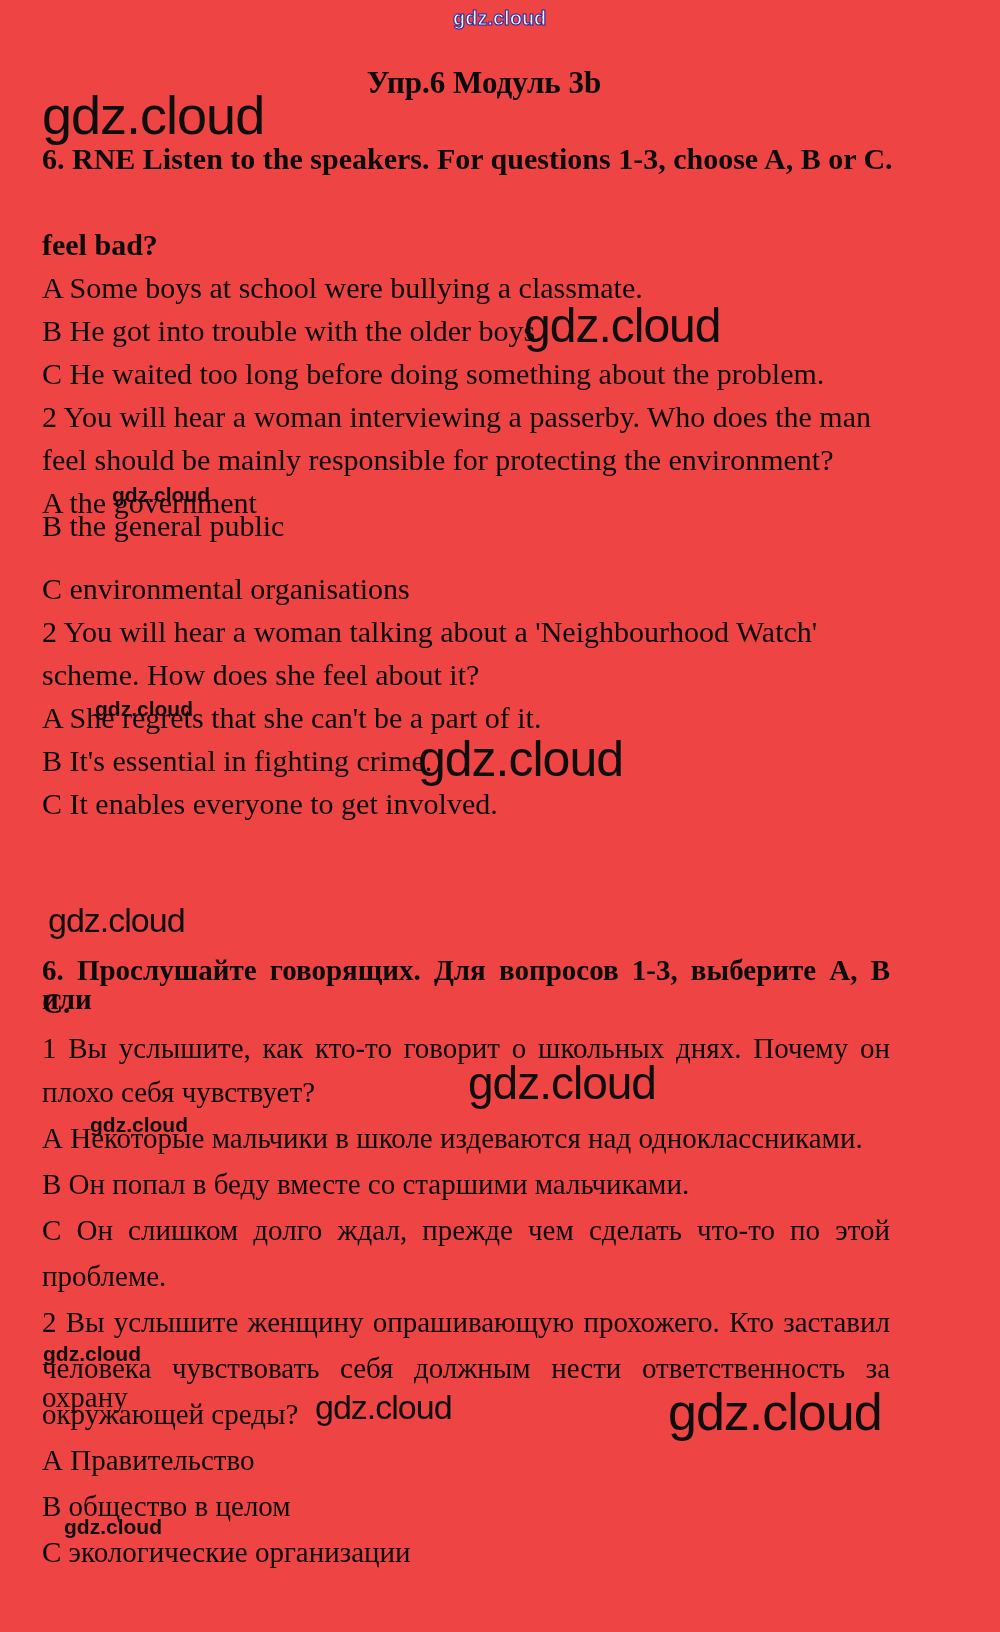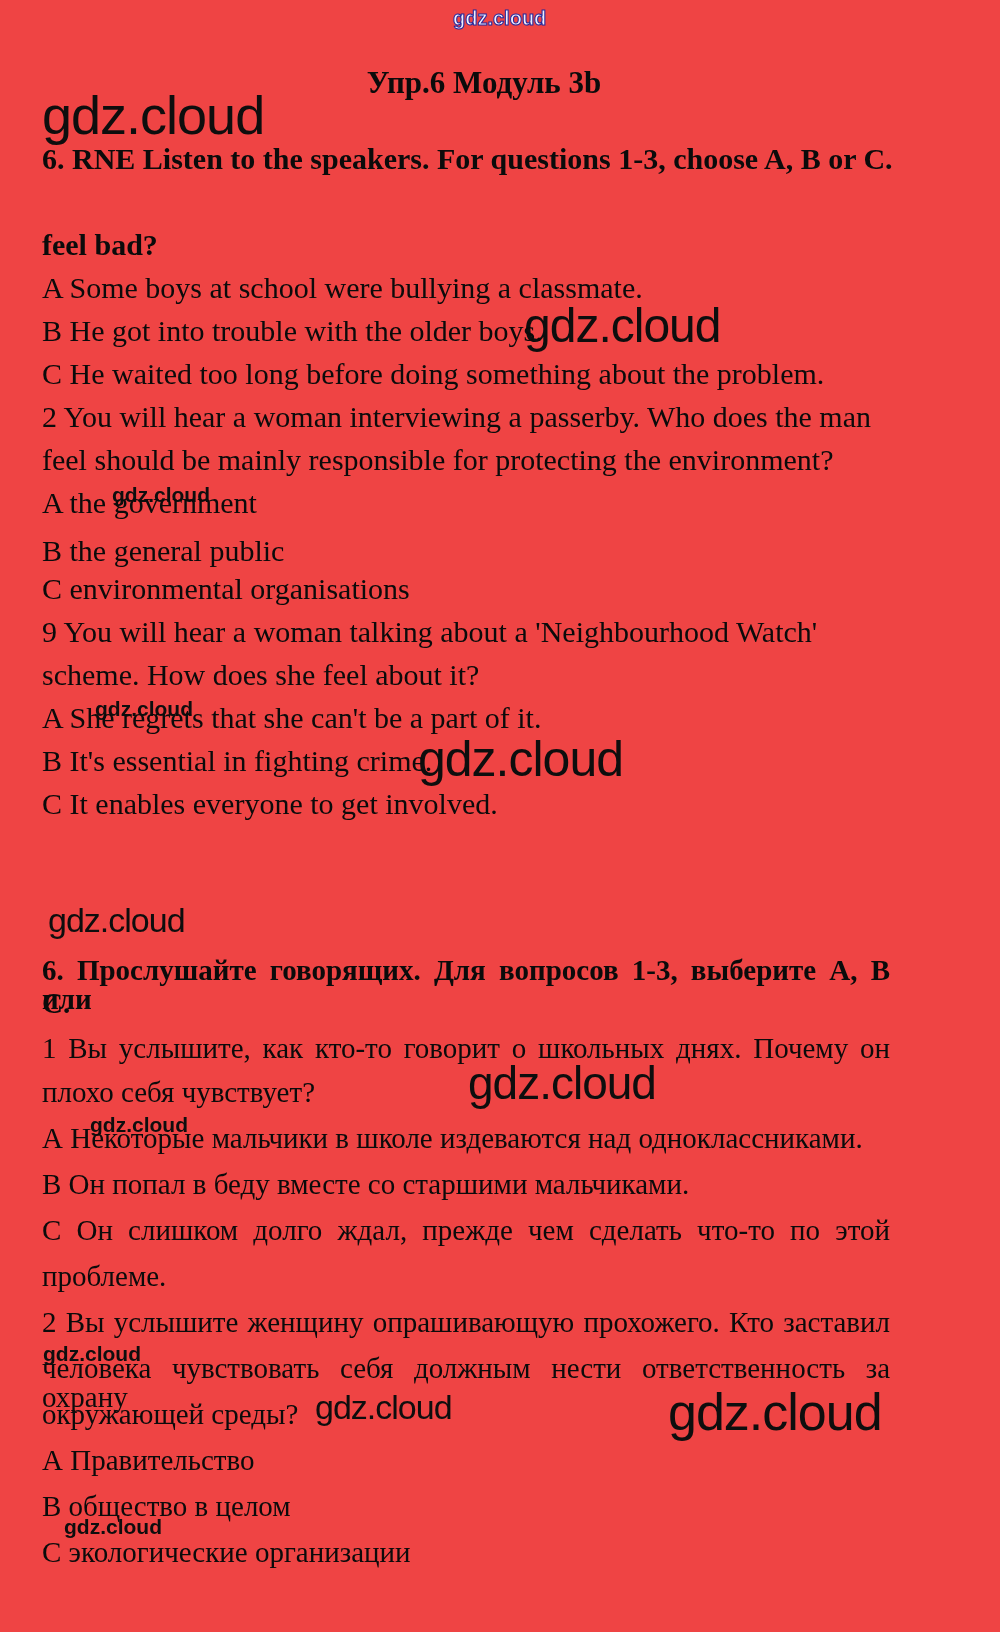--- a/index.html
+++ b/index.html
@@ -87,24 +87,24 @@
   <div class="ln bold" style="top:144px;text-align:right;">6. RNE Listen to the speakers. For questions 1-3, choose A, B or C.</div>
 
   <div class="ln bold" style="top:230px;">feel bad?</div>
   <div class="ln" style="top:273px;">A Some boys at school were bullying a classmate.</div>
   <div class="ln" style="top:316px;">B He got into trouble with the older boys.</div>
   <div class="ln" style="top:359px;">C He waited too long before doing something about the problem.</div>
 
   <div class="ln" style="top:402px;">2 You will hear a woman interviewing a passerby. Who does the man</div>
   <div class="ln" style="top:445px;">feel should be mainly responsible for protecting the environment?</div>
   <div class="ln" style="top:488px;">A the government</div>
-  <div class="ln" style="top:536px;">B the general public</div>
+  <div class="ln" style="top:511px;">B the general public</div>
   <div class="ln" style="top:574px;">C environmental organisations</div>
 
-  <div class="ln" style="top:617px;">9 You will hear a woman talking about a 'Neighbourhood Watch'</div>
+  <div class="ln" style="top:617px;">2 You will hear a woman talking about a 'Neighbourhood Watch'</div>
   <div class="ln" style="top:660px;">scheme. How does she feel about it?</div>
   <div class="ln" style="top:746px;">B It's essential in fighting crime.</div>
   <div class="ln" style="top:703px;">A She regrets that she can't be a part of it.</div>
   <div class="ln" style="top:789px;">C It enables everyone to get involved.</div>
 
   <div class="ln ru bold stretch" style="top:956px;">6. Прослушайте говорящих. Для вопросов 1-3, выберите А, В или</div>
   <div class="ln ru bold" style="top:989px;">С.</div>
 
   <div class="ln ru stretch" style="top:1034px;">1 Вы услышите, как кто-то говорит о школьных днях. Почему он</div>
   <div class="ln ru" style="top:1078px;">плохо себя чувствует?</div>

